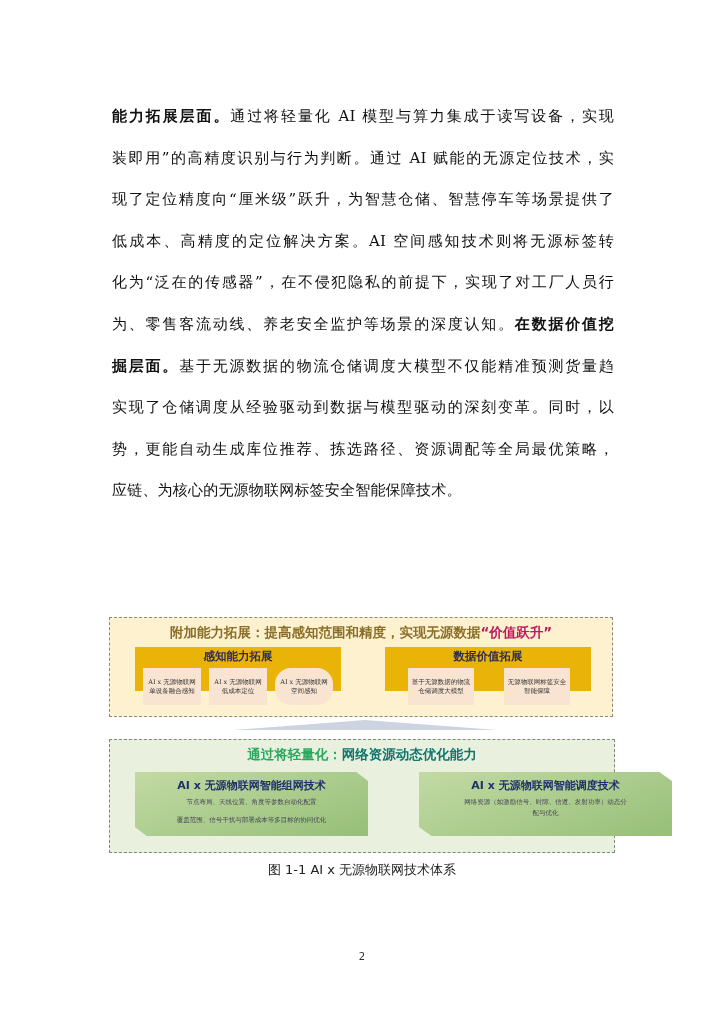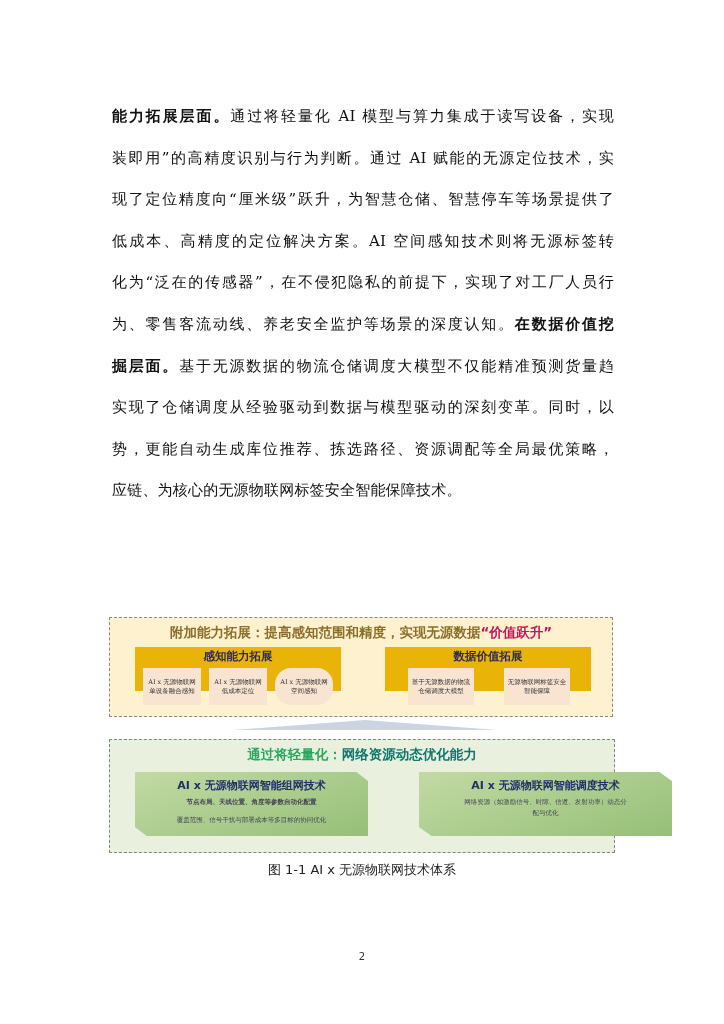--- a/index.html
+++ b/index.html
@@ -72,21 +72,21 @@
       <div class="card" style="left:119px;width:66px;">无源物联网标签安全智能保障</div>
     </div>
   </div>
 
   <div class="arrow"></div>
 
   <div class="bot-box">
     <div class="bot-title"><span>通过将轻量化：</span><span class="hl">网络资源动态优化能力</span></div>
     <div class="tech" style="left:25px;width:233px;">
       <div class="tech-title">AI x 无源物联网智能组网技术</div>
-      <div class="tech-line" style="top:26px;font-weight:bold;">节点布局、天线位置、角度等参数自动化配置</div>
+      <div class="tech-line" style="top:26px;">节点布局、天线位置、角度等参数自动化配置</div>
       <div class="tech-line" style="top:44px;">覆盖范围、信号干扰与部署成本等多目标的协同优化</div>
     </div>
     <div class="tech" style="left:265px;width:253px;margin-left:44px;">
       <div class="tech-title">AI x 无源物联网智能调度技术</div>
       <div class="tech-line" style="top:26px;">网络资源（如激励信号、时隙、信道、发射功率）动态分</div>
       <div class="tech-line" style="top:37px;">配与优化</div>
     </div>
   </div>
 </div>
 

